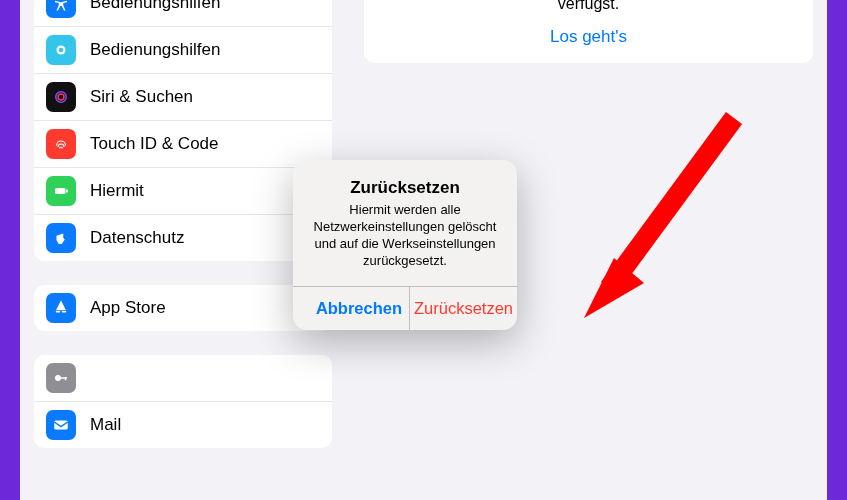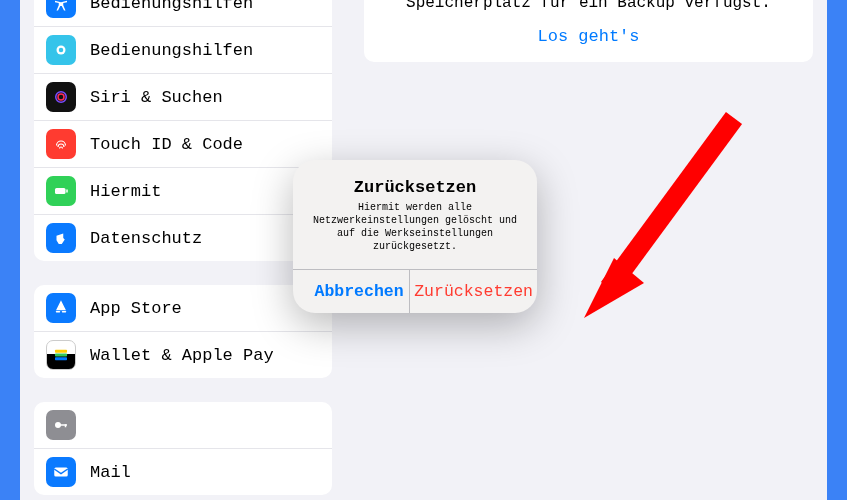--- a/index.html
+++ b/index.html
@@ -1,20 +1,20 @@
 <!DOCTYPE html>
 <html><head>
 <meta charset="utf-8">
 <style>
   * { box-sizing: border-box; margin: 0; padding: 0; }
   html, body { width: 847px; height: 500px; overflow: hidden; font-family: -apple-system, "Helvetica Neue", Arial, sans-serif; }
   body { background: #000; }
   .device-frame {
     position: absolute; inset: 0;
-    background: #3b82f6; padding: 0 20px; font-family: Liberation Mono, monospace;
+    background: #6d28d9; padding: 0 20px;
   }
   .screen {
     position: absolute; left: 20px; right: 20px; top: -40px; bottom: -40px;
     background: #efeef3;
     display: flex;
   }
   .sidebar {
     width: 326px; height: 100%;
     background: #f2f2f7;
     padding-top: 20px;
@@ -57,31 +57,31 @@
   .info-text { color: #000; line-height: 1.35; }
   .info-link { color: #007aff; font-size: 17px; margin-top: 12px; }
   .overlay {
     position: absolute; inset: 0;
     display: flex; align-items: flex-start; justify-content: center;
     pointer-events: none;
   }
   .dialog {
     position: absolute;
     left: 293px; top: 160px;
-    width: 244px;
+    width: 224px;
     background: #f3f2f1;
-    border-radius: 22px;
+    border-radius: 14px;
     box-shadow: 0 12px 40px rgba(0,0,0,.28);
     overflow: hidden;
     text-align: center;
     pointer-events: auto;
   }
   .dialog-body { padding: 18px 14px 16px; }
   .dialog-title { font-weight: 600; font-size: 17px; margin-bottom: 4px; }
-  .dialog-msg { font-size: 10px; line-height: 1.3; }
+  .dialog-msg { font-size: 13px; line-height: 1.3; }
   .dialog-buttons {
     display: flex; border-top: 0.5px solid #bdbdc1;
   }
   .dialog-btn {
     flex: 1; padding: 12px 4px; font-size: 16.5px;
     cursor: pointer;
   }
   .dialog-btn.cancel { color: #007aff; font-weight: 600; border-right: 0.5px solid #bdbdc1; margin-left: 16px; }
   .dialog-btn.confirm { color: #ff3b30; }
   .arrow {
@@ -166,30 +166,20 @@
 
       <div class="group">
         <div class="row">
           <span class="icon bg-blue">
             <svg viewBox="0 0 24 24" fill="#fff">
                 <path d="M12 4l5 10H7z M6 17h4m4 0h4" stroke="#fff" stroke-width="2" stroke-linecap="round"></path>
               </svg>
           </span>
           <span class="row-label">App Store</span>
         </div>
-        <div class="row">
-          <span class="icon bg-wallet">
-            <svg viewBox="0 0 24 24">
-                <rect x="4" y="5" width="16" height="4" rx="1" fill="#ffcc00"></rect>
-                <rect x="4" y="10" width="16" height="4" rx="1" fill="#34c759"></rect>
-                <rect x="4" y="15" width="16" height="4" rx="1" fill="#007aff"></rect>
-              </svg>
-          </span>
-          <span class="row-label">Wallet &amp; Apple Pay</span>
-        </div>
       </div>
 
       <div class="group">
         <div class="row">
           <span class="icon bg-gray">
             <svg viewBox="0 0 24 24" fill="#fff">
                 <circle cx="8" cy="12" r="4"></circle>
                 <rect x="11" y="11" width="9" height="2"></rect>
                 <rect x="17" y="11" width="2" height="4"></rect>
               </svg>

